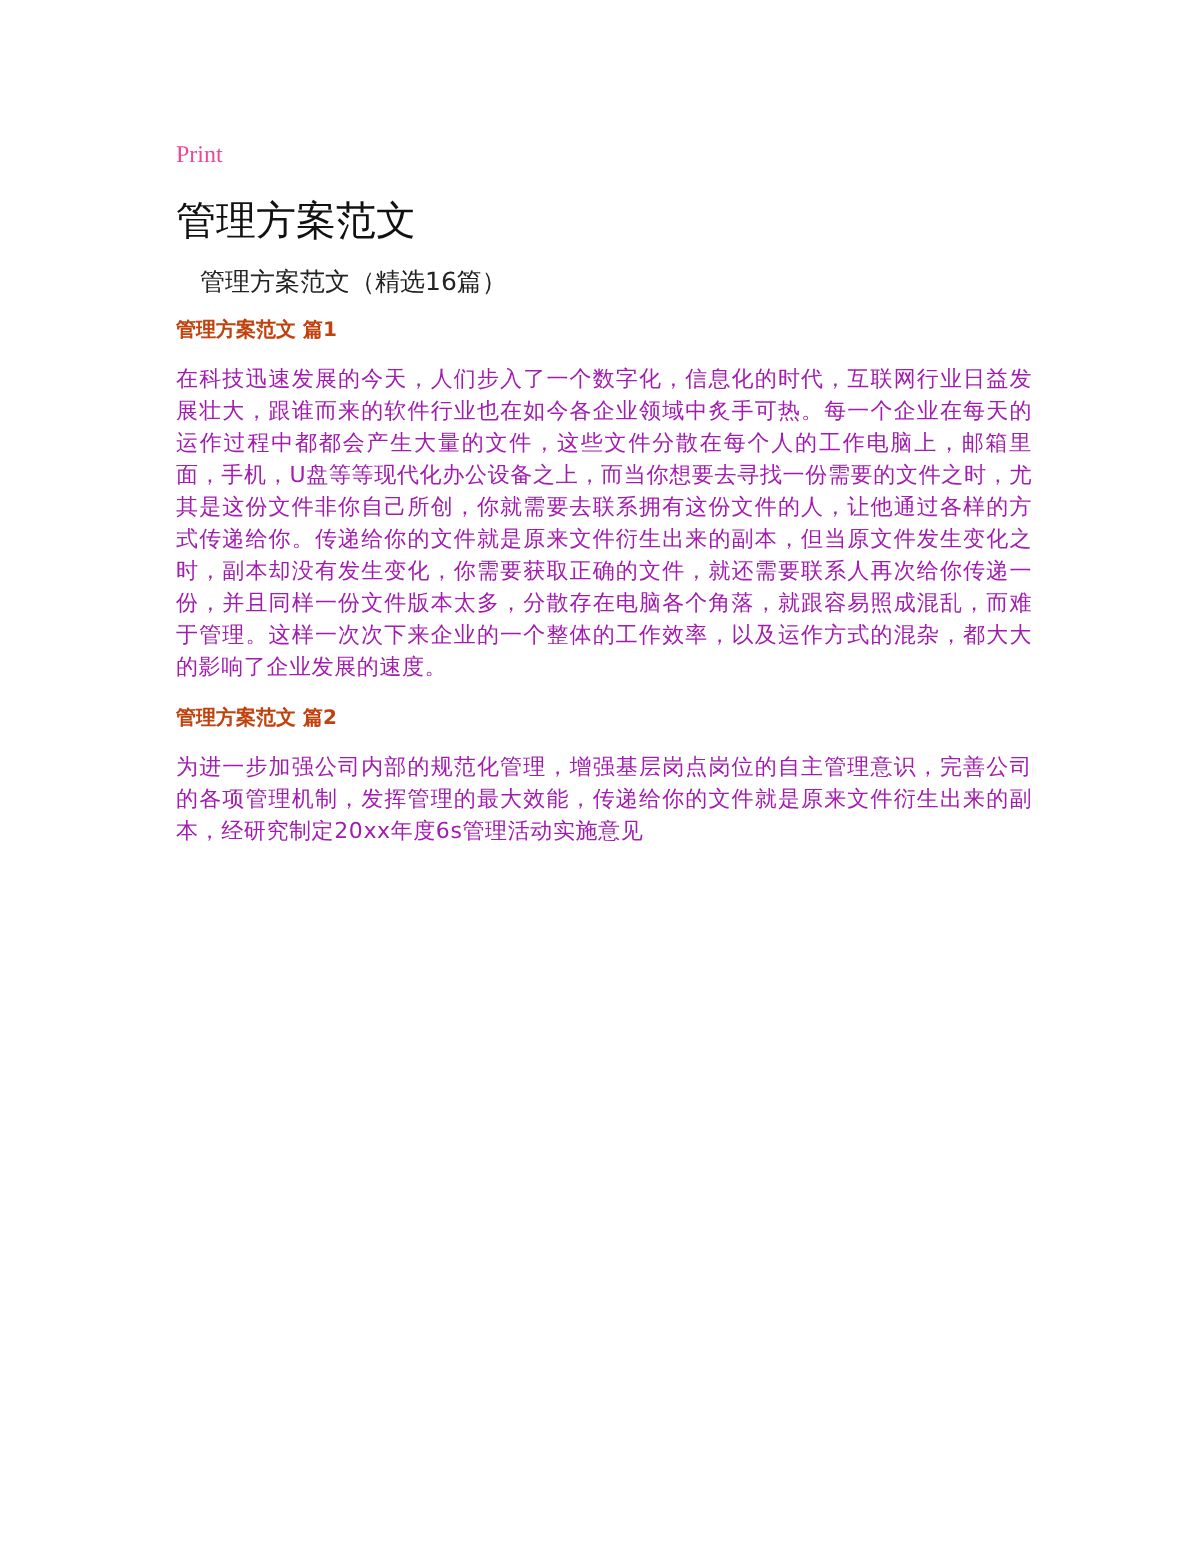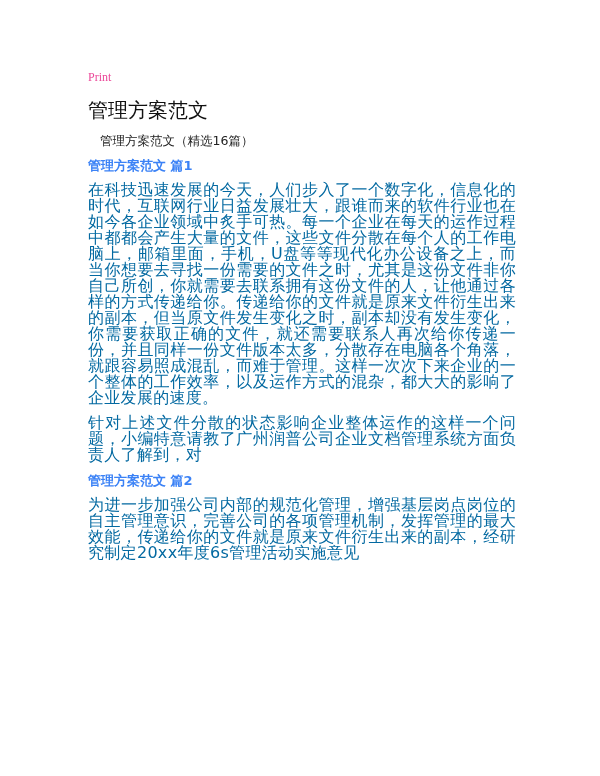--- a/index.html
+++ b/index.html
@@ -51,49 +51,48 @@
       color: #222;
       margin-left: 12px;
     }
     .content {
       position: absolute;
       left: 0;
       top: 157px;
       width: 428px;
     }
     .section-heading {
-      font-size: 13px;
+      font-size: 10px;
       line-height: 18px;
       font-weight: bold;
       margin: 0 0 7px 0;
-      color: #3b82f6;
+      color: #c2410c;
     }
     .para {
-      font-size: 16px;
+      font-size: 11px;
       line-height: 16px;
       margin: 0 0 9px 0;
       text-align: justify;
       letter-spacing: 0.3px;
-      color: #0369a1;
+      color: #a21caf;
       word-break: break-all;
     }
     .section + .section { margin-top: 4px; }
   </style>
 </head>
 <body>
 
 <div class="page">
   <div class="print-label">Print</div>
   <h1 class="doc-title">管理方案范文</h1>
   <div class="subtitle">管理方案范文（精选16篇）</div>
 
   <div class="content">
     <div class="section">
       <h2 class="section-heading">管理方案范文 篇1</h2>
       <p class="para">在科技迅速发展的今天，人们步入了一个数字化，信息化的时代，互联网行业日益发展壮大，跟谁而来的软件行业也在如今各企业领域中炙手可热。每一个企业在每天的运作过程中都都会产生大量的文件，这些文件分散在每个人的工作电脑上，邮箱里面，手机，U盘等等现代化办公设备之上，而当你想要去寻找一份需要的文件之时，尤其是这份文件非你自己所创，你就需要去联系拥有这份文件的人，让他通过各样的方式传递给你。传递给你的文件就是原来文件衍生出来的副本，但当原文件发生变化之时，副本却没有发生变化，你需要获取正确的文件，就还需要联系人再次给你传递一份，并且同样一份文件版本太多，分散存在电脑各个角落，就跟容易照成混乱，而难于管理。这样一次次下来企业的一个整体的工作效率，以及运作方式的混杂，都大大的影响了企业发展的速度。</p>
-      <p class="para">针对上述文件分散的状态影响企业整体运作的这样一个问题，小编特意请教了广州润普公司企业文档管理系统方面负责人了解到，对</p>
     </div>
     <div class="section">
       <h2 class="section-heading">管理方案范文 篇2</h2>
       <p class="para">为进一步加强公司内部的规范化管理，增强基层岗点岗位的自主管理意识，完善公司的各项管理机制，发挥管理的最大效能，传递给你的文件就是原来文件衍生出来的副本，经研究制定20xx年度6s管理活动实施意见</p>
     </div>
   </div>
 </div>
 
 </body></html>

